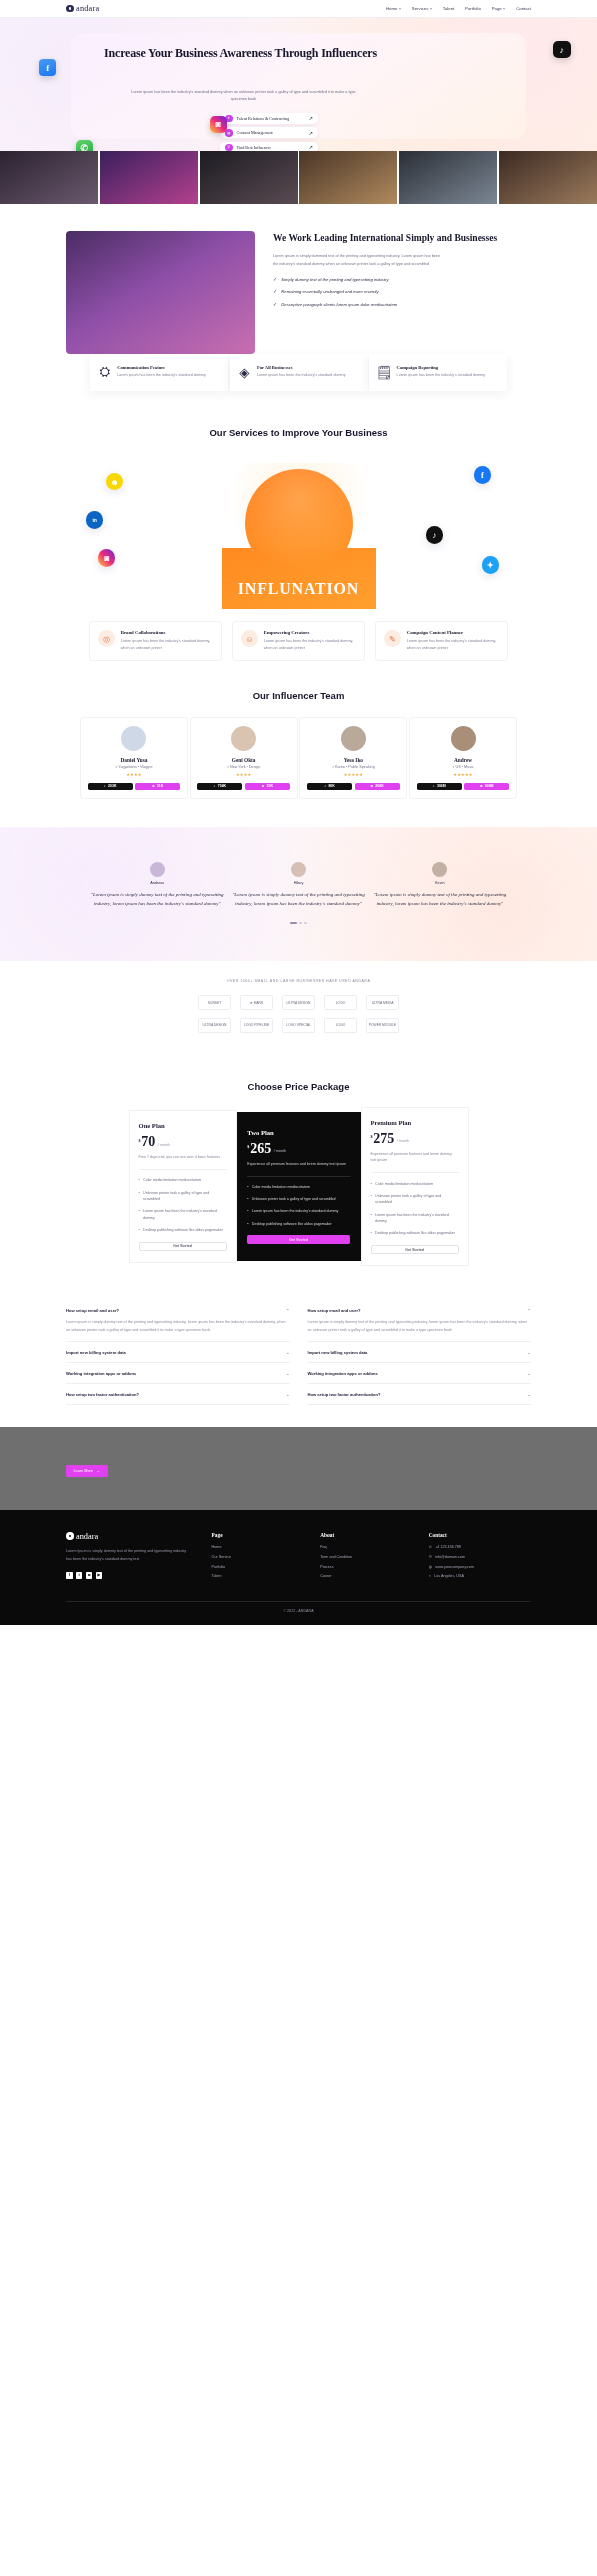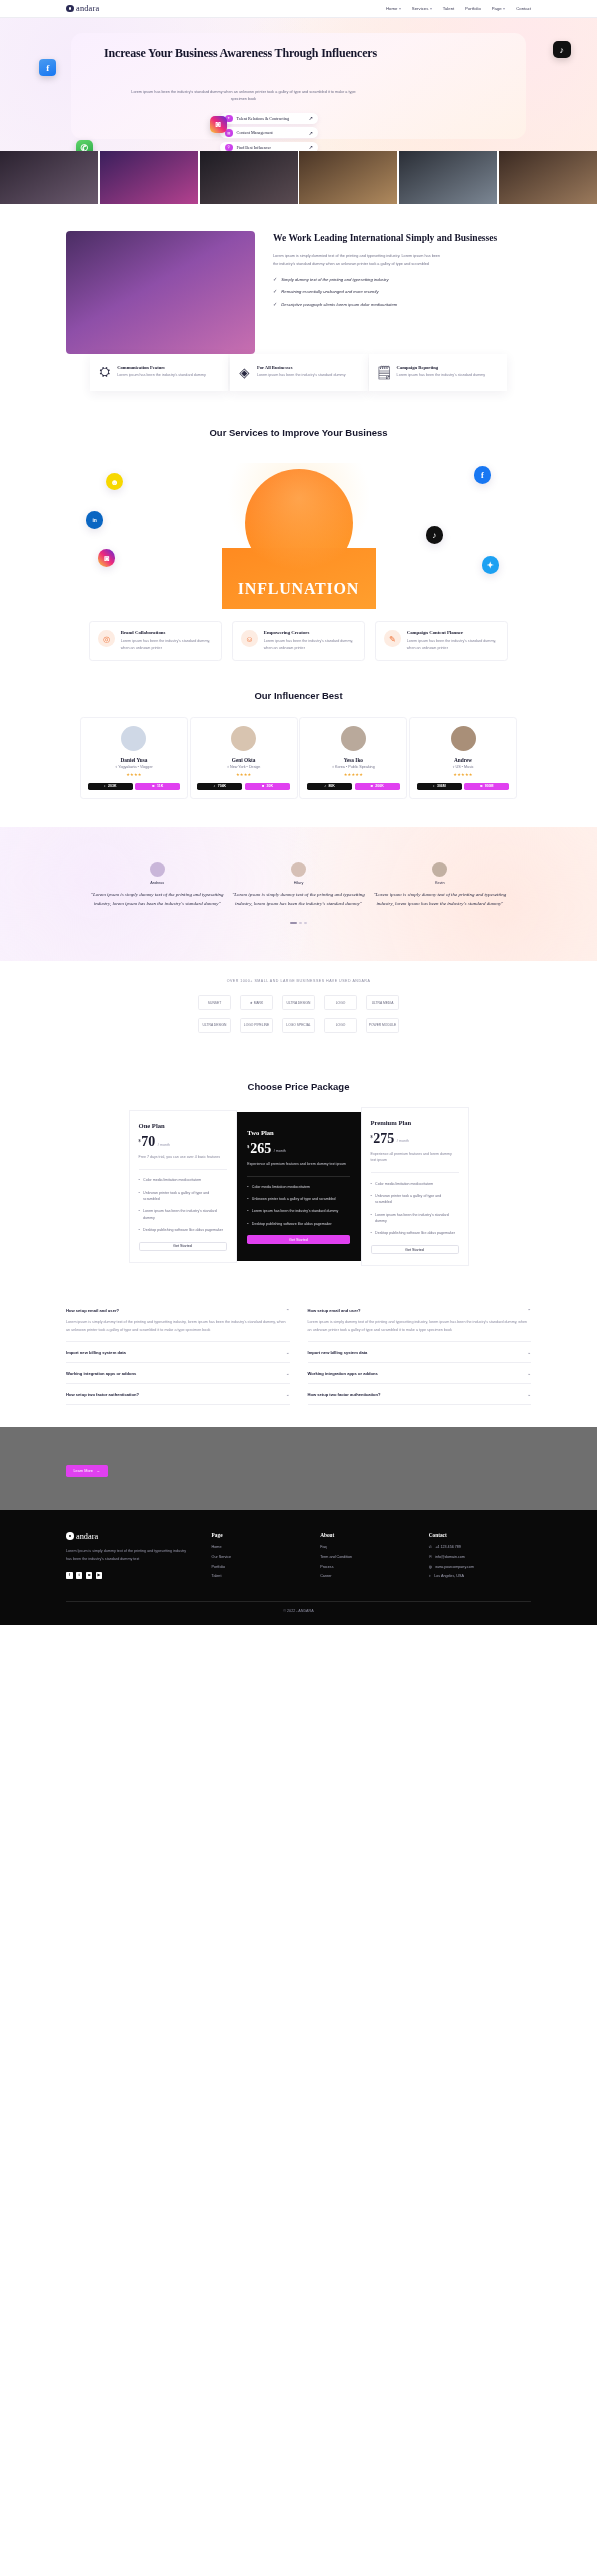--- a/index.html
+++ b/index.html
@@ -350,21 +350,21 @@
       <span class="svc-ic">✎</span>
       <span>
         <span class="svc-h serif" style="display:block">Campaign Content Planner</span>
         <span class="svc-p" style="display:block">Lorem ipsum has been the industry's standard dummy, when an unknown printer</span>
       </span>
     </div>
   </div>
 </div>
 
 <div class="team">
-  <div class="sec-h">Our Influencer Best</div>
+  <div class="sec-h">Our Influencer Team</div>
   <div class="team-grid">
 
     <div class="tcard">
       <div class="tav" style="background:#cfd8e6"></div>
       <div class="tname">Daniel Yusa</div>
       <div class="tmeta">
         <span>⌖</span>
         <span>Yogyakarta</span>
         <span>▪</span>
         <span>Vlogger</span>

